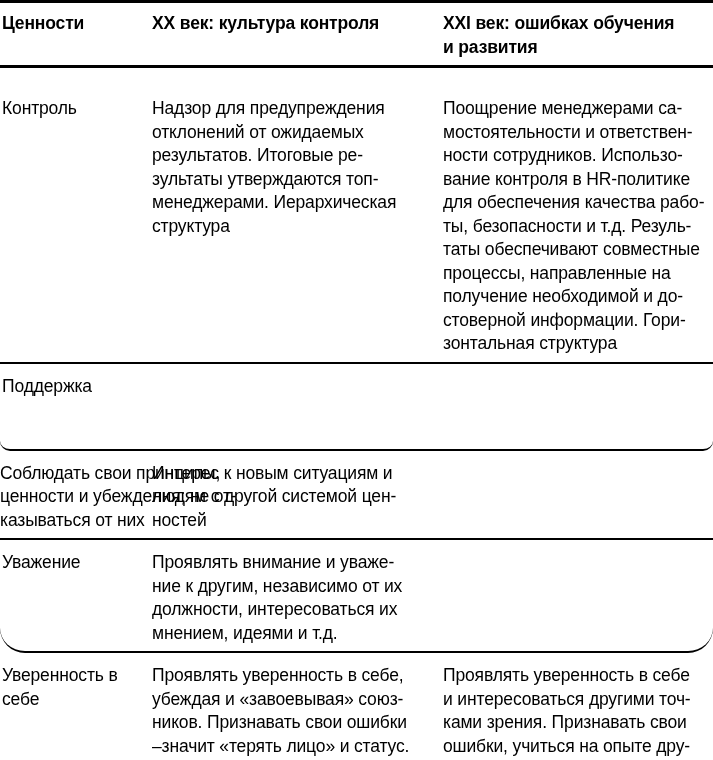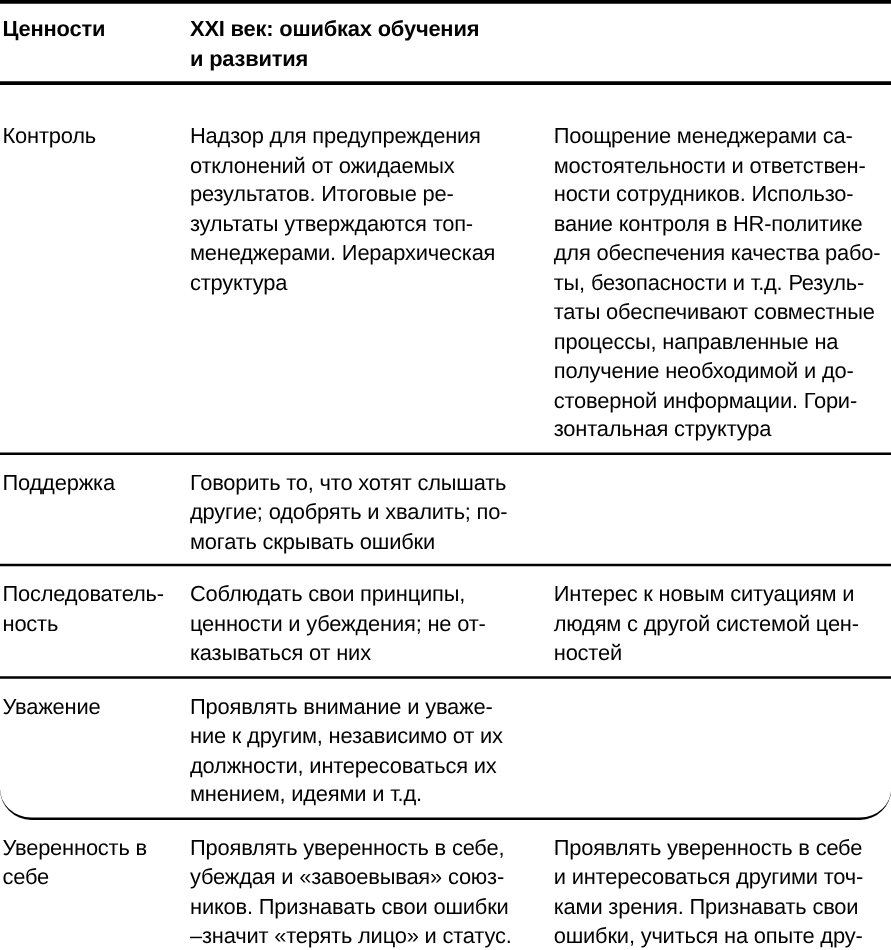--- a/index.html
+++ b/index.html
@@ -34,21 +34,21 @@
     border-bottom: 3px solid #000;
     min-height: 59px;
   }
   .row.body {
     border-bottom: 2px solid #000;
   }
   .row.body:last-child {
     border-bottom: 3px solid #000;
   }
   .r1 { min-height: 272px; margin-top: 18px; }
-  .r2 { min-height: 87px; }
+  .r2 { min-height: 87px; border-radius: 10px; }
   .r3 { min-height: 84px; }
   .r4 { min-height: 107px; border-radius: 25px; }
   .r5 { min-height: 128px; }
   .cell {
     white-space: pre;
     padding: 11px 6px 6px 0;
     box-sizing: border-box;
   }
   .c1 { padding-left: 2px; }
   .header .cell {
@@ -59,20 +59,21 @@
   }
 </style>
 </head>
 <body>
 
 <div class="page">
   <div class="tbl">
 
     <div class="row header">
       <div class="cell c1">Ценности</div>
+      <div class="cell c2">XX век: культура контроля</div>
       <div class="cell c3">XXI век: ошибках обучения
 и развития</div>
     </div>
 
     <div class="row body r1">
       <div class="cell c1">Контроль</div>
       <div class="cell c2">Надзор для предупреждения
 отклонений от ожидаемых
 результатов. Итоговые ре-
 зультаты утверждаются топ-
@@ -86,28 +87,23 @@
 ты, безопасности и т.д. Резуль-
 таты обеспечивают совместные
 процессы, направленные на
 получение необходимой и до-
 стоверной информации. Гори-
 зонтальная структура</div>
     </div>
 
     <div class="row body r2">
       <div class="cell c1">Поддержка</div>
-      <div class="cell c2">Говорить то, что хотят слышать
-другие; одобрять и хвалить; по-
-могать скрывать ошибки</div>
     </div>
 
     <div class="row body r3">
-      <div class="cell c1">Последователь-
-ность</div>
       <div class="cell c2">Соблюдать свои принципы,
 ценности и убеждения; не от-
 казываться от них</div>
       <div class="cell c3">Интерес к новым ситуациям и
 людям с другой системой цен-
 ностей</div>
     </div>
 
     <div class="row body r4">
       <div class="cell c1">Уважение</div>

